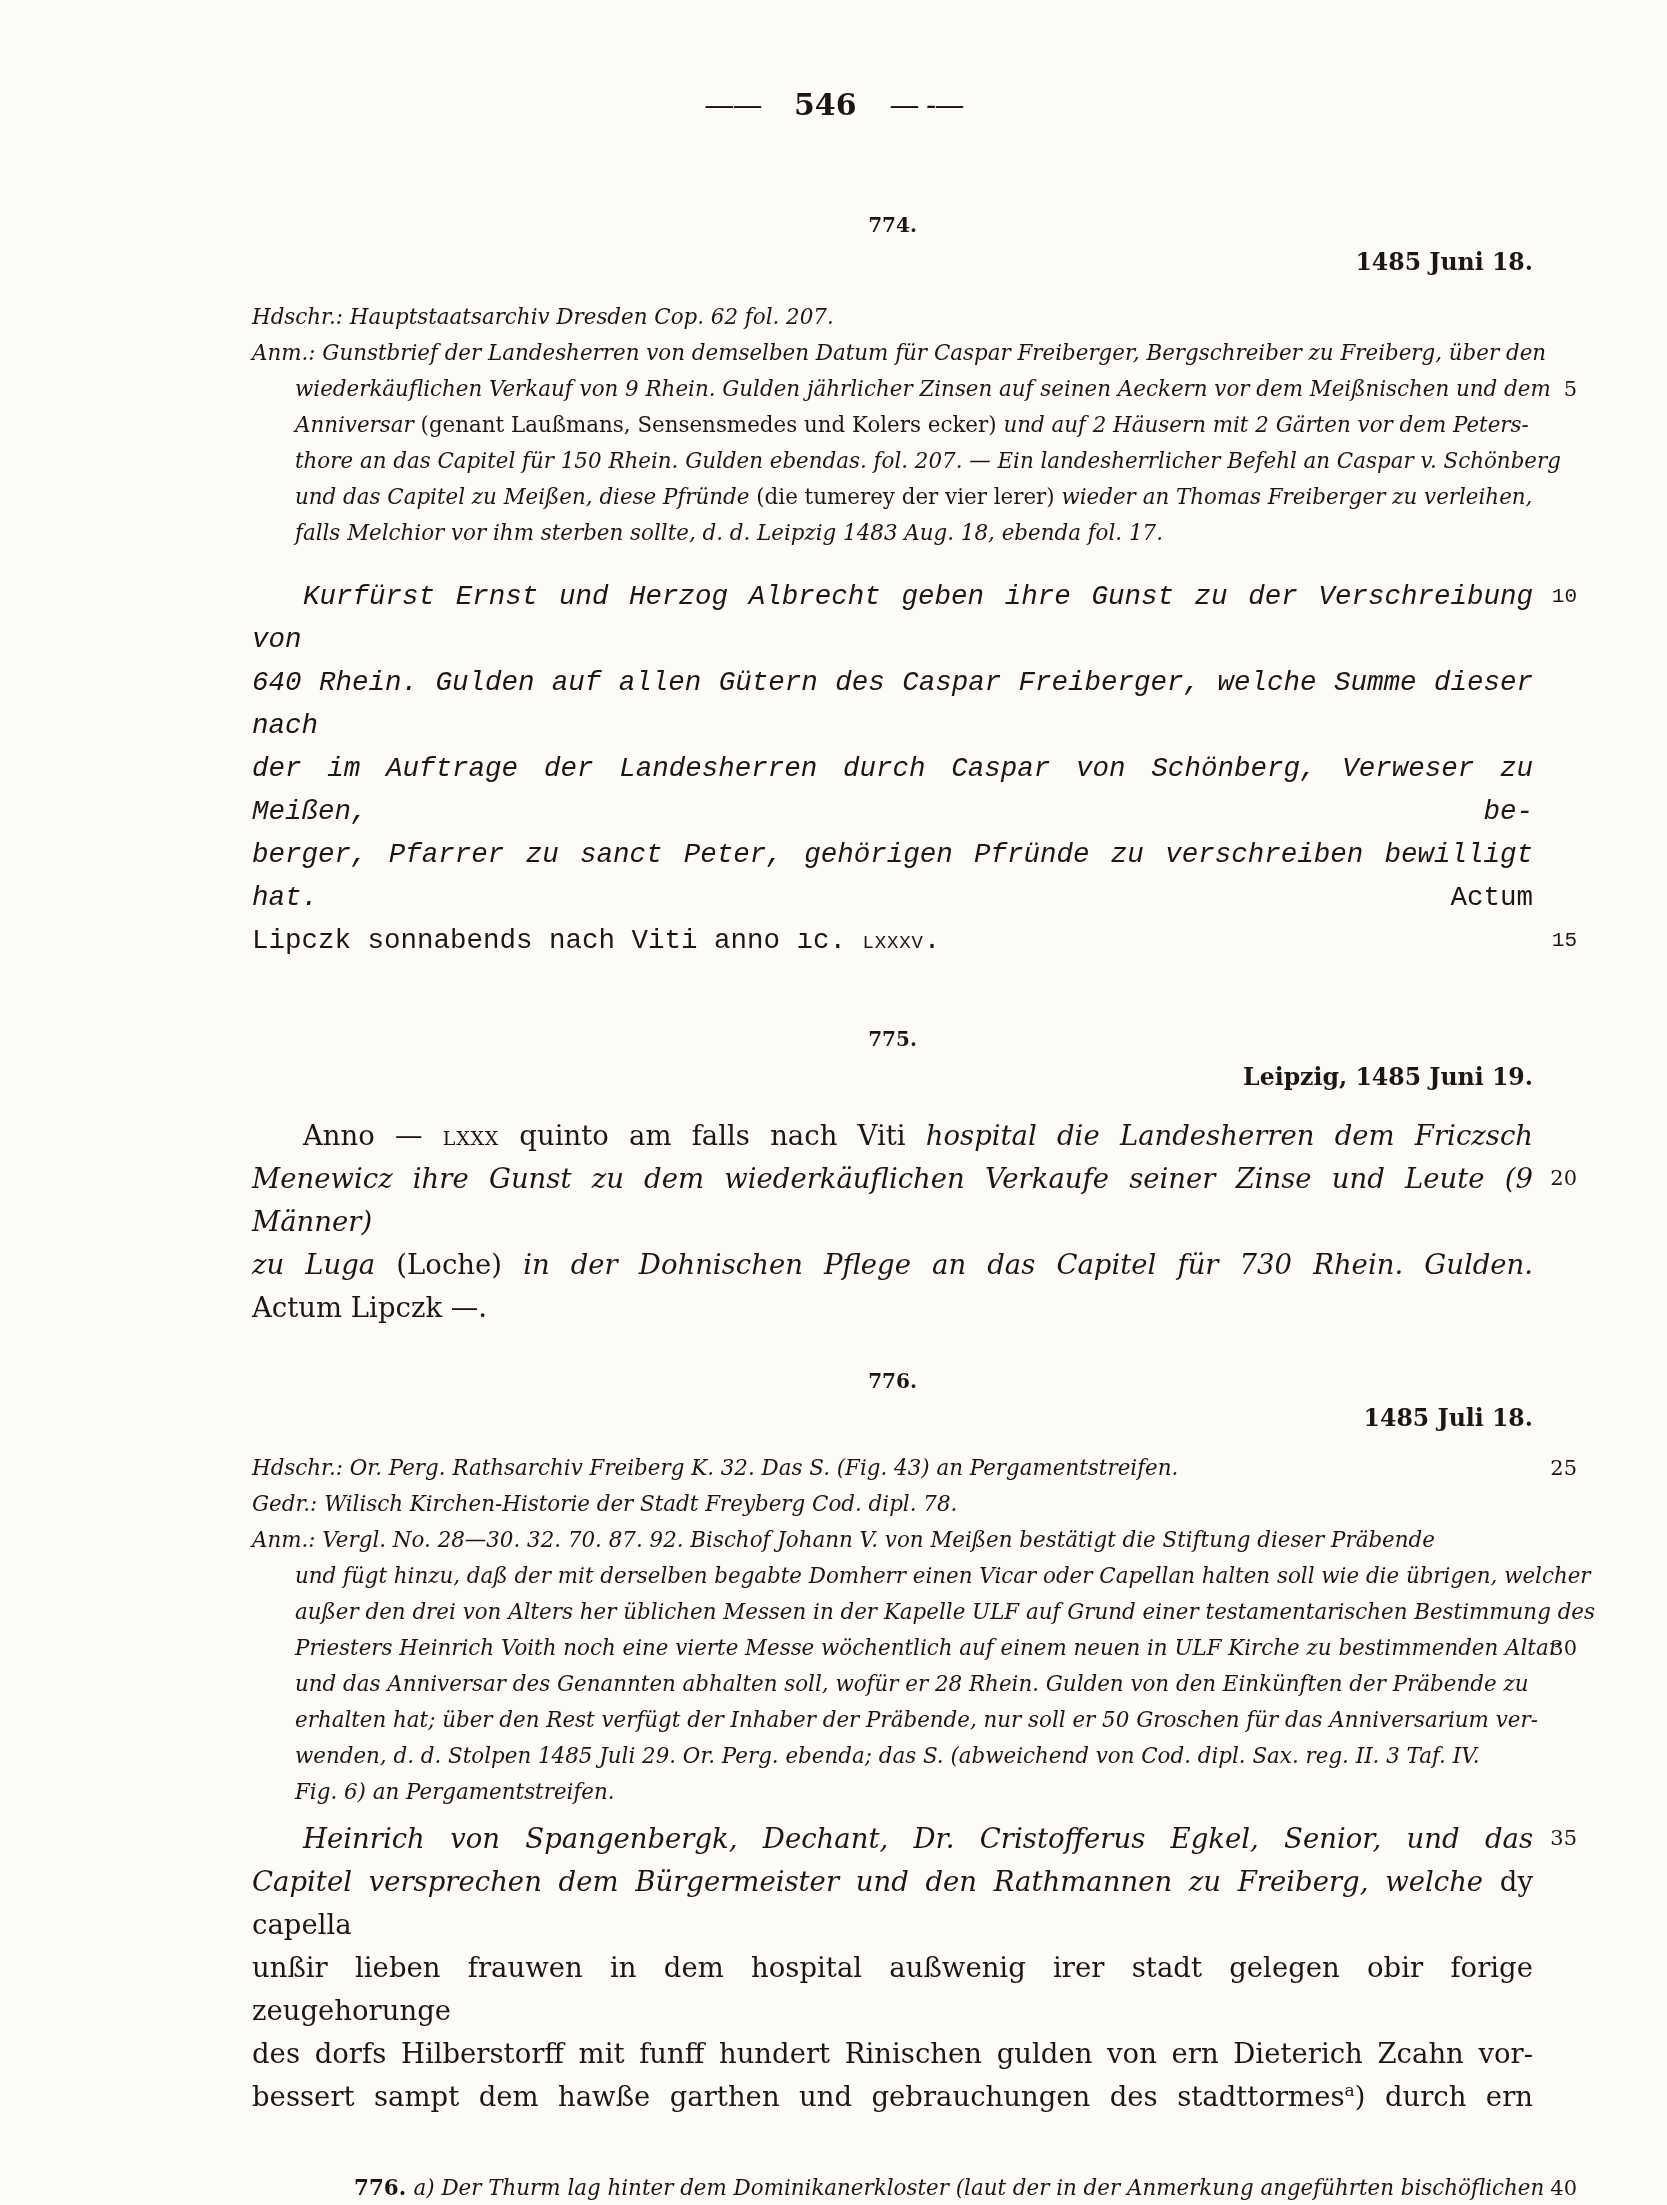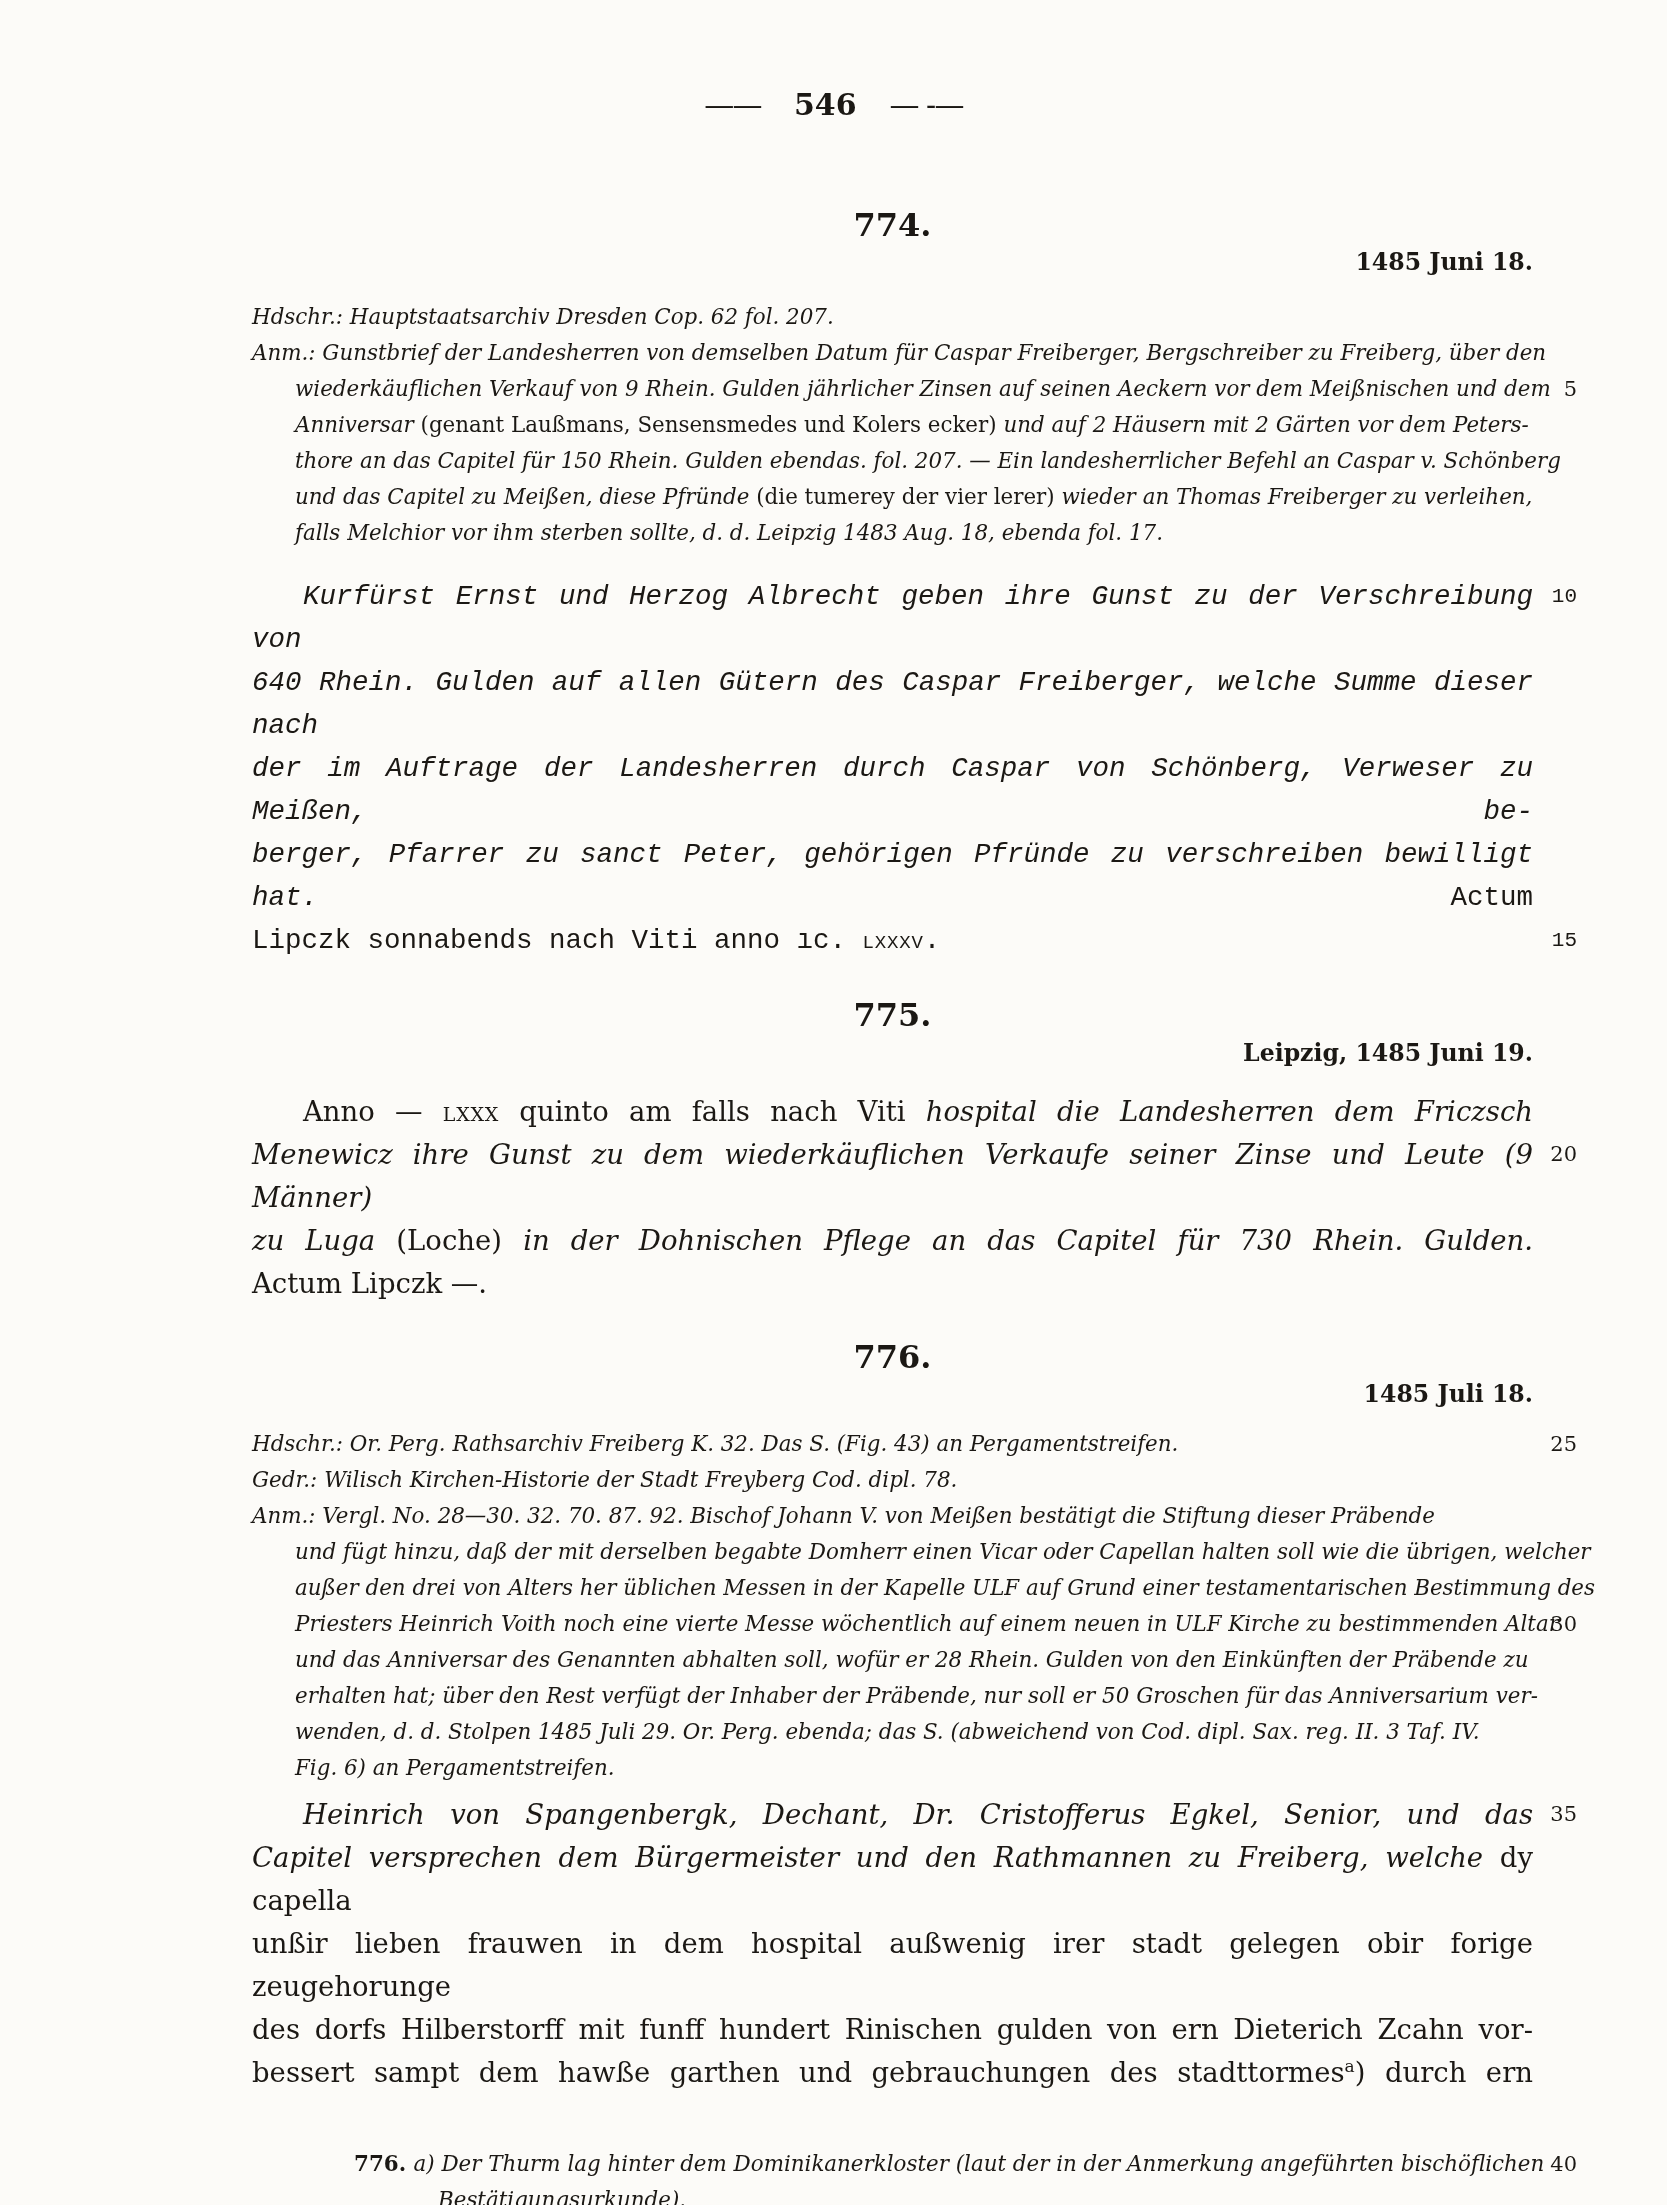--- a/index.html
+++ b/index.html
@@ -16,23 +16,23 @@
     padding-top:86px;
     display:flex;justify-content:center;align-items:center;gap:33px;
     font-size:30px;line-height:38px;font-weight:bold;
   }
   .rule{letter-spacing:-1.6px;font-weight:normal;}
   .content{
     position:relative;
     margin-left:252px;
     width:1281px;
   }
-  .eno{margin:0;text-align:center;font-size:32px;font-weight:bold;line-height:38px;}
+  .eno{margin:0;text-align:center;font-size:20px;font-weight:bold;line-height:38px;}
   .e1 .eno{margin-top:82px;}
-  .e2 .eno{margin-top:34px;}
+  .e2 .eno{margin-top:58px;}
   .e3 .eno{margin-top:33px;}
   .edate{text-align:right;font-weight:bold;font-size:23.6px;line-height:31px;margin-top:3.3px;}
   .small{font-size:21.4px;line-height:36px;}
   .e1 .small{margin-top:21px;}
   .e2 .small{margin-top:15.4px;}
   .e3 .small{margin-top:16.5px;}
   .bodytx{font-size:27.5px;line-height:43px;}
   .e1 .bodytx{margin-top:24px;font-family:Liberation Mono, monospace;}
   .e2 .bodytx{margin-top:21px;}
   .e3 .bodytx{margin-top:6.6px;}

